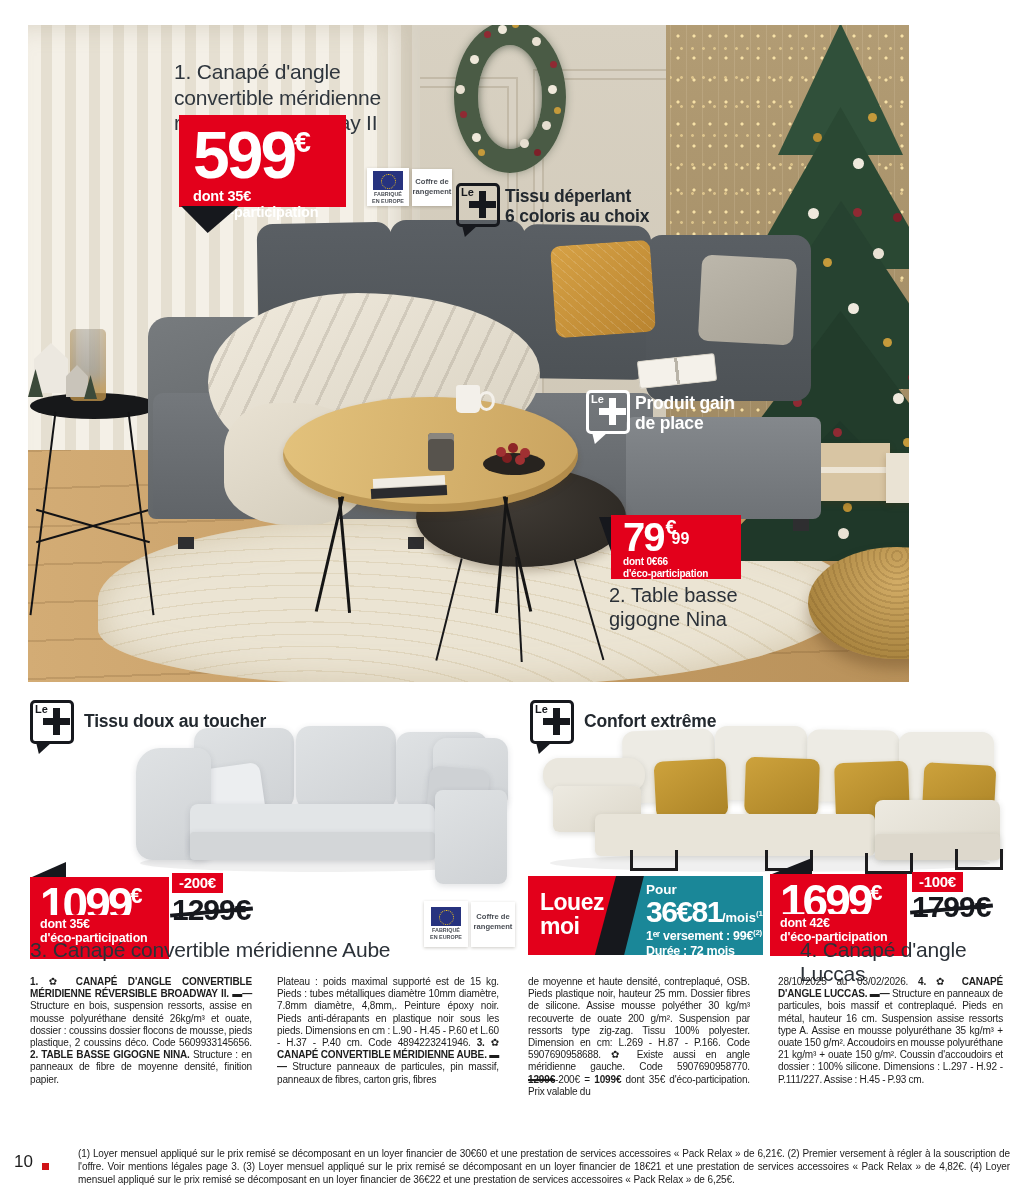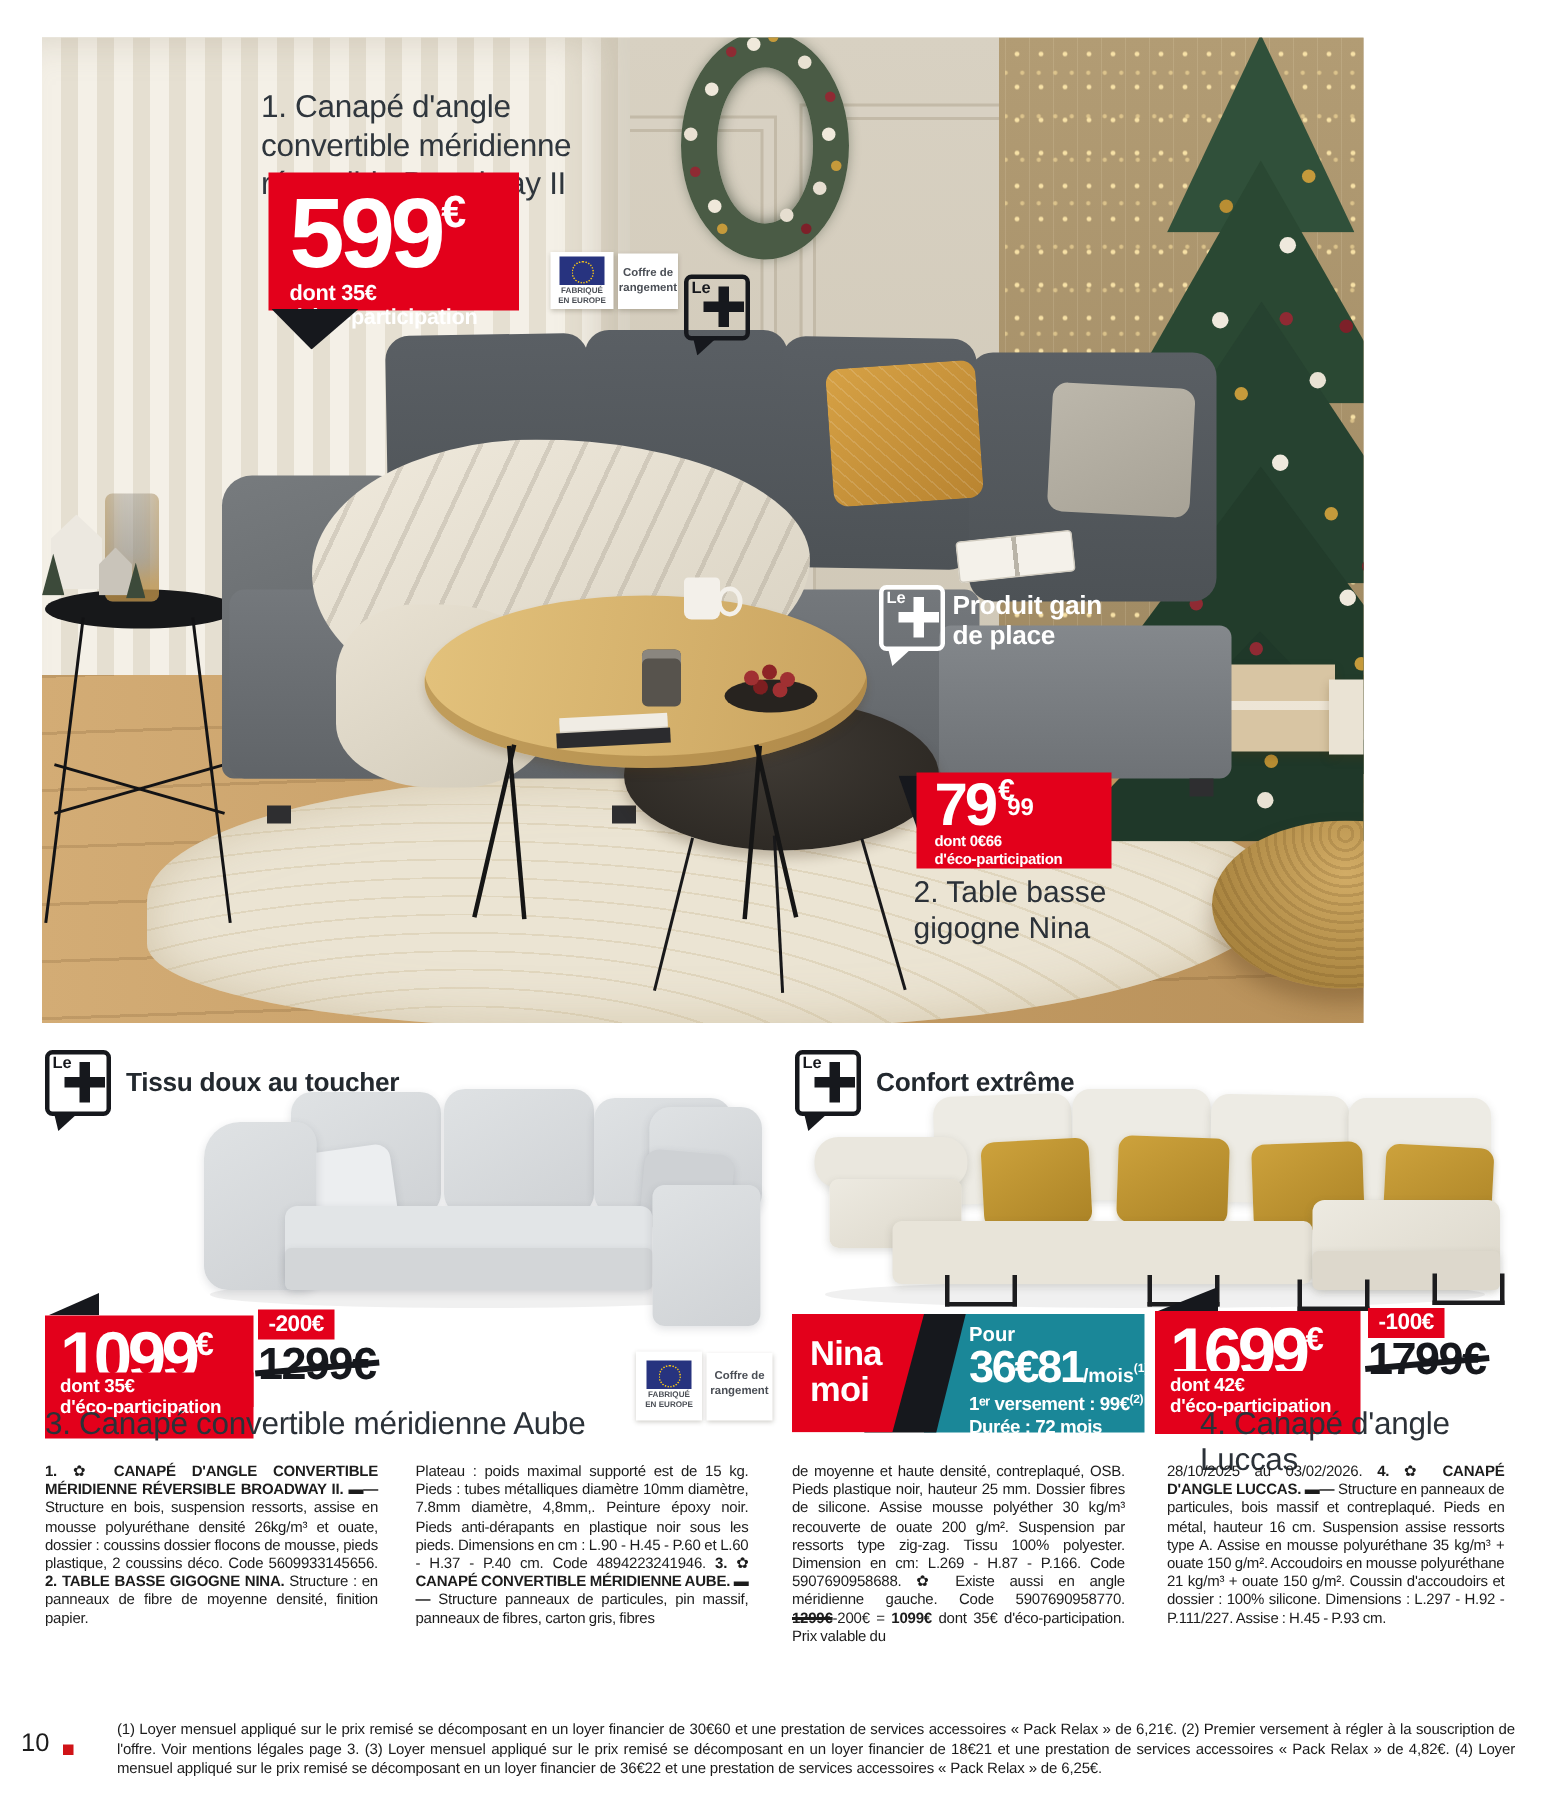--- a/index.html
+++ b/index.html
@@ -315,20 +315,24 @@
     </div>
   </div>
 
   <div class="abs leplus" style="left:428px;top:158px;">
     <div class="bx"></div>
     <span class="le">Le</span>
     <div class="pv"></div>
     <div class="ph"></div>
     <div class="tail"></div>
   </div>
+  <div class="abs lp-label" style="left:477px;top:162px;">
+    <div>Tissu déperlant</div>
+    <div>6 coloris au choix</div>
+  </div>
 
   <div class="abs leplus white" style="left:558px;top:365px;">
     <div class="bx"></div>
     <span class="le">Le</span>
     <div class="pv"></div>
     <div class="ph"></div>
     <div class="tail"></div>
   </div>
   <div class="abs lp-label white" style="left:607px;top:369px;">
     <div>Produit gain</div>
@@ -437,21 +441,21 @@
 <div class="abs rentgrp">
   <div class="abs tealbox">
     <div class="t-pour">Pour</div>
     <div><span class="t-month">36€81</span><span class="t-per">/mois</span><span class="t-sup">(1)</span></div>
     <div class="t-line"><span>1ᵉʳ versement : 99€</span><span class="t-sup">(2)</span></div>
     <div class="t-line">Durée : 72 mois</div>
   </div>
   <div class="abs rent-black"></div>
   <div class="abs rent-red">
     <div class="rent-cta">
-      <div>Nina</div>
+      <div>Louez</div>
       <div>moi</div>
     </div>
   </div>
 </div>
 
 <div class="abs fold fold-tl" style="left:772px;top:858px;width:40px;height:16px;"></div>
 <div class="abs redbox pricebox-sm" style="left:770px;top:874px;width:137px;height:40px;">
   <span class="price-main">1699</span><span class="cur-sup">€</span>
 </div>
 <div class="abs redbox" style="left:770px;top:914px;width:137px;height:42px;padding:2px 0 0 10px;box-sizing:border-box;">

